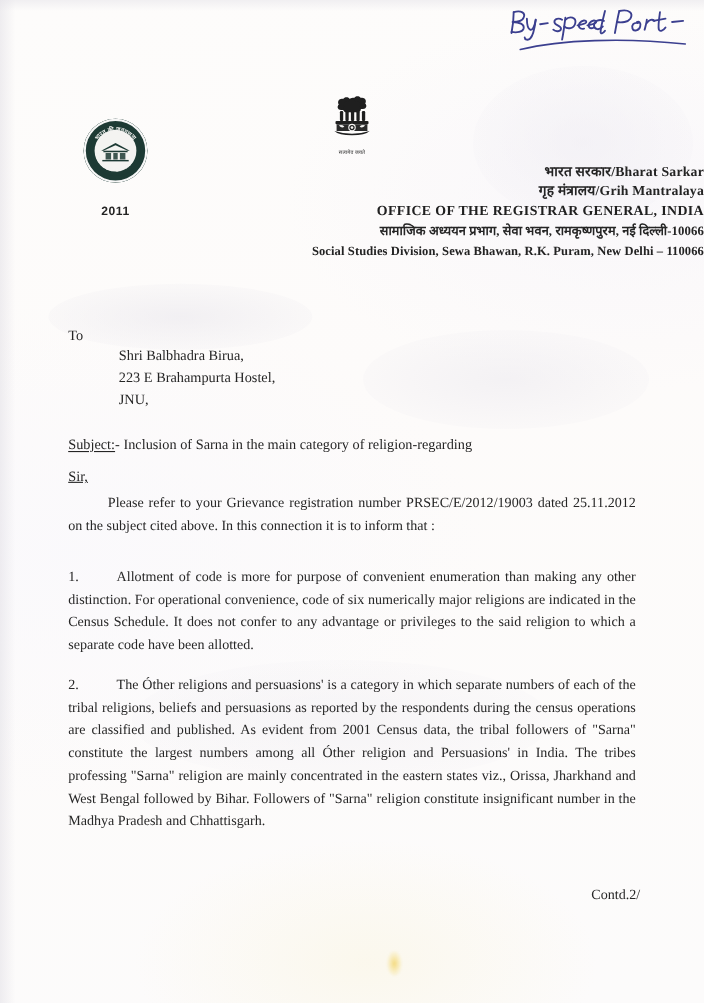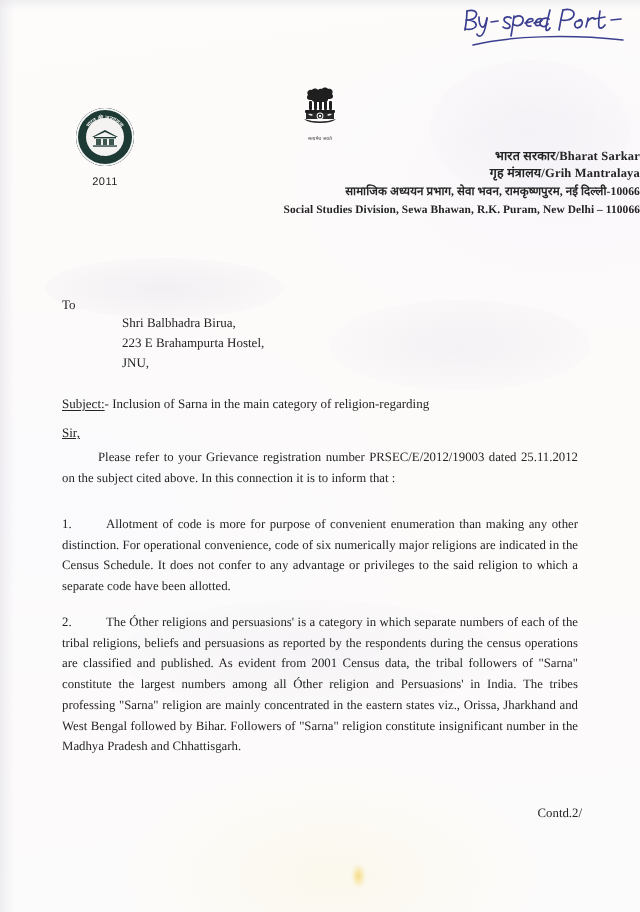--- a/index.html
+++ b/index.html
@@ -93,23 +93,23 @@
   #census-seal .ring .hut {
     position: absolute;
     left: 50%;
     top: 52%;
     transform: translate(-50%, -50%);
     width: 30px;
     height: 20px;
   }
   #census-seal .ring svg.arc-text { position: absolute; left: 0; top: 0; }
   #census-seal .year {
-    margin-top: 10px;
+    margin-top: 20px;
     font-family: "Liberation Sans", sans-serif;
-    font-weight: 400;
+    font-weight: 700;
     font-size: 11px;
     letter-spacing: 0.5px;
     color: #232323;
   }
 
   #emblem {
     position: absolute;
     left: 50%;
     top: 86px;
     transform: translateX(-50%);
@@ -185,21 +185,21 @@
     color: #252525;
   }
   #address {
     position: absolute;
     left: 108px;
     top: 313px;
     font-size: 13px;
     line-height: 1.52;
     color: #252525;
   }
-  #address .ln { white-space: nowrap; margin-left: 14px; }
+  #address .ln { white-space: nowrap; }
 
   
   #subject {
     position: absolute;
     left: 62px;
     top: 396px;
     font-size: 13px;
     color: #252525;
   }
   #subject .lbl {
@@ -353,20 +353,21 @@
 
         <path d="M9,33 q16,5 32,0 q-4,4 -16,4 q-12,0 -16,-4 Z"></path>
       </g>
     </svg>
     <div class="motto">सत्यमेव जयते</div>
   </div>
 
   <div id="head-lines">
     <div class="hl-hi">भारत सरकार/Bharat Sarkar</div>
     <div class="hl-hi">गृह मंत्रालय/Grih Mantralaya</div>
+    <div class="hl-office">OFFICE OF THE REGISTRAR GENERAL, INDIA</div>
     <div class="hl-addr-hi">सामाजिक अध्ययन प्रभाग, सेवा भवन, रामकृष्णपुरम, नई दिल्ली-10066</div>
     <div class="hl-addr-en">Social Studies Division, Sewa Bhawan, R.K. Puram, New Delhi – 110066</div>
   </div>
 
 
   <div id="to-label">To</div>
   <div id="address">
     <div class="ln">Shri Balbhadra Birua,</div>
     <div class="ln">223 E Brahampurta Hostel,</div>
     <div class="ln">JNU,</div>

